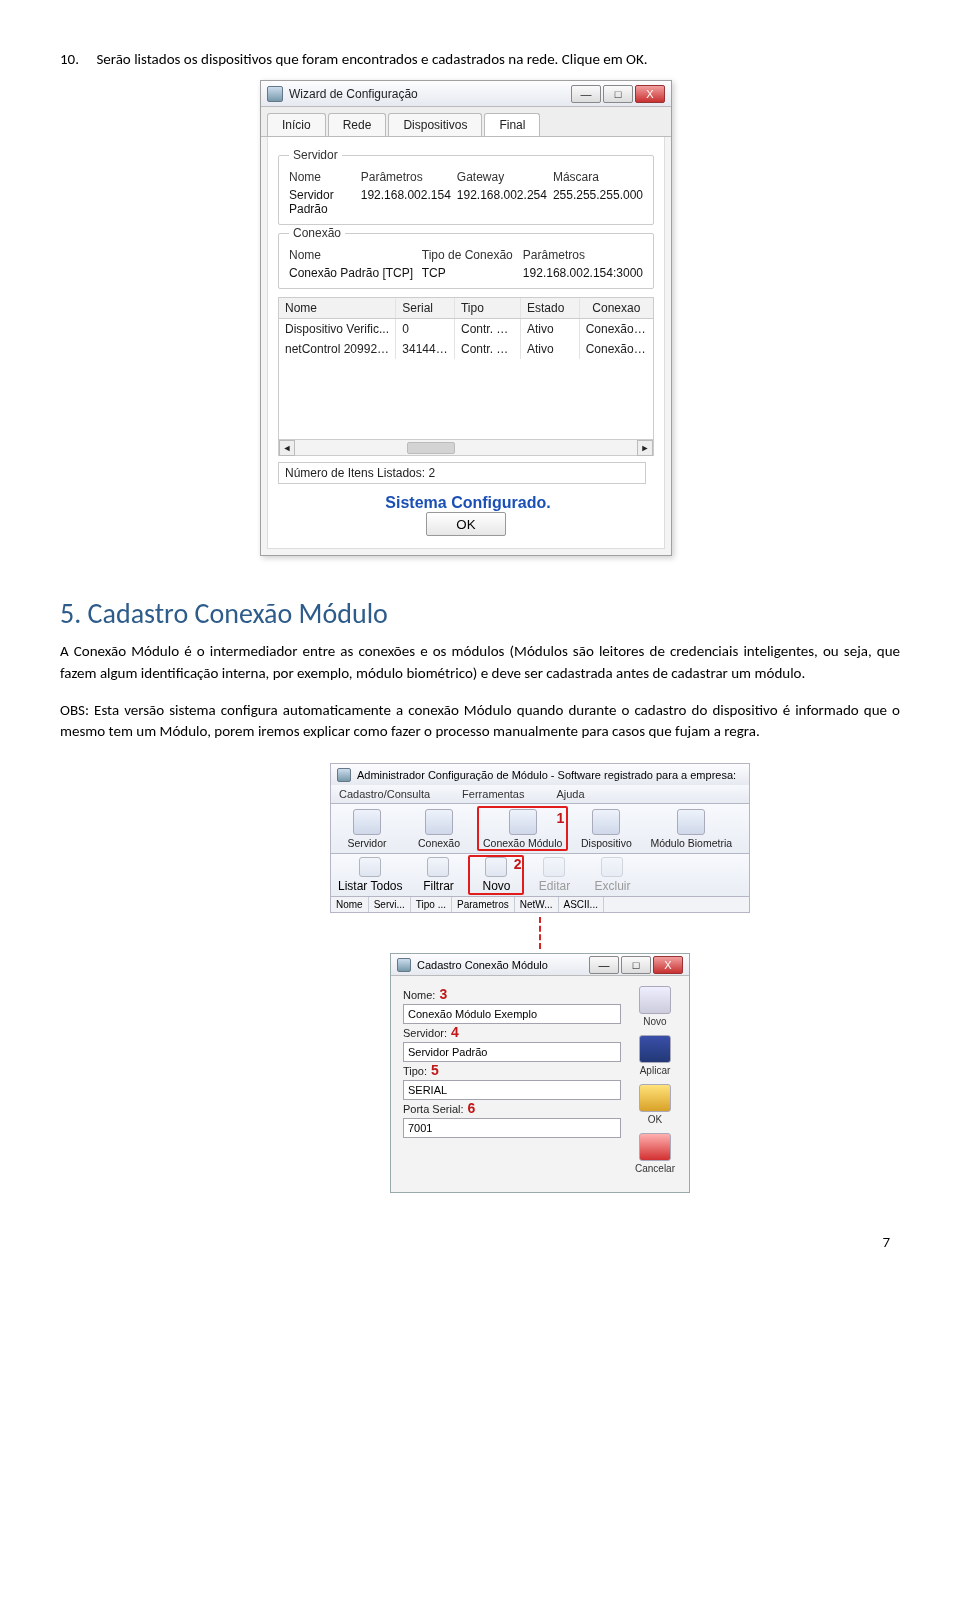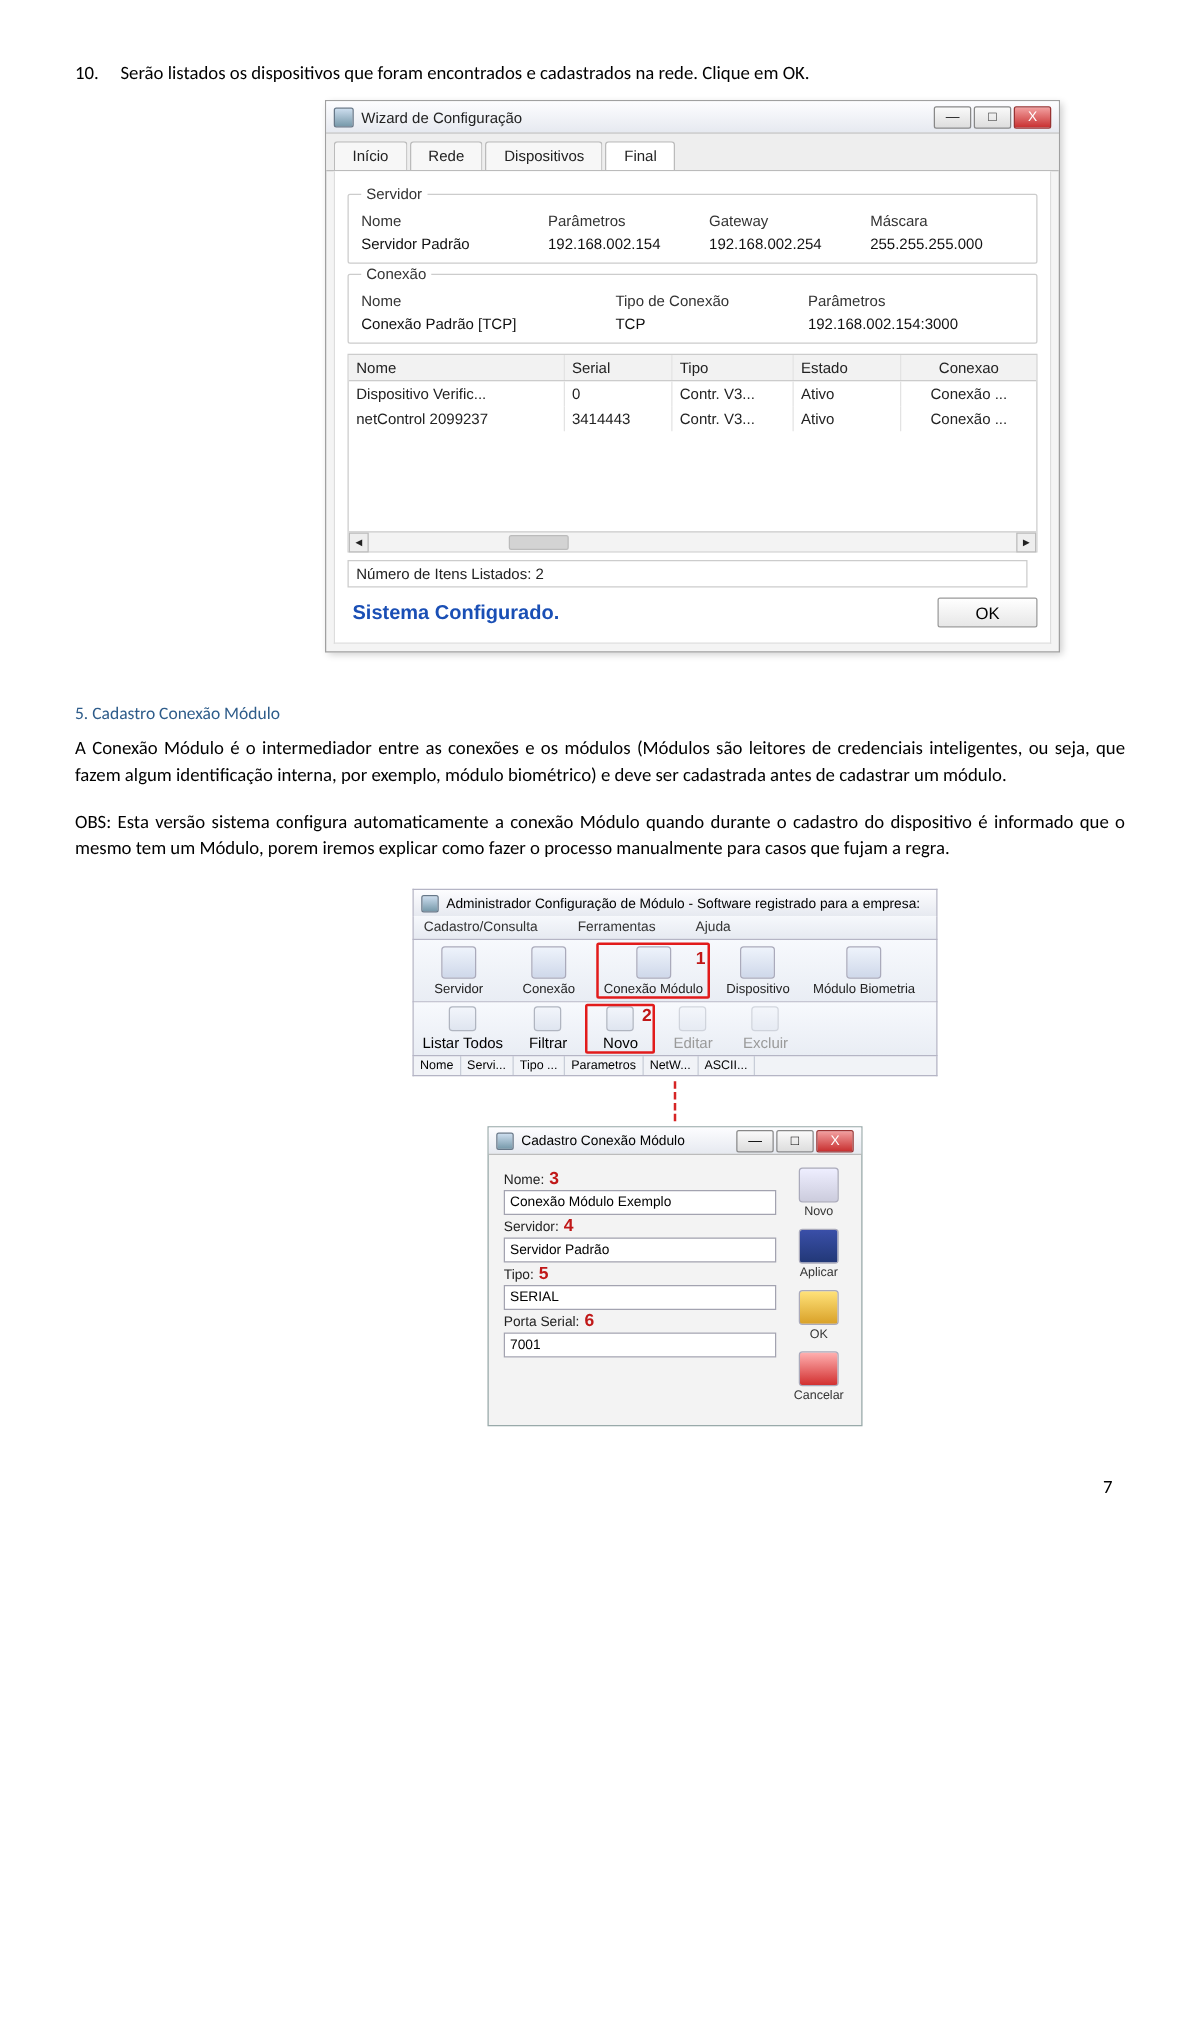--- a/index.html
+++ b/index.html
@@ -9,21 +9,21 @@
     font-family: Calibri, Arial, sans-serif;
     background: #fff;
     color: #000;
     width: 960px;
   }
   .step-line { font-size: 15px; margin-bottom: 12px; }
   .step-num { margin-right: 14px; }
 
   
   .win {
-    width: 588px;
+    width: 412px;
     margin: 0 auto 40px 200px;
     border: 1px solid #a0a0a0;
     background: #f4f4f4;
     font-family: "Segoe UI", Tahoma, sans-serif;
     font-size: 12px;
     color: #222;
     box-shadow: 2px 2px 6px rgba(0,0,0,0.2);
   }
   .titlebar {
     display:flex; align-items:center; justify-content:space-between;
@@ -49,27 +49,27 @@
   .val{color:#111;margin-top:4px;}
   .grid{border:1px solid #ccc;margin-top:6px;}
   .ghead,.grow{display:grid;grid-template-columns:1.6fr .8fr .9fr .8fr 1fr;}
   .ghead{background:#f2f2f2;border-bottom:1px solid #ccc;}
   .ghead>div,.grow>div{padding:3px 6px;border-right:1px solid #e3e3e3;white-space:nowrap;overflow:hidden;text-overflow:ellipsis;}
   .ghead>div:last-child,.grow>div:last-child{border-right:none;text-align:center;}
   .gbody{height:120px;overflow:hidden;}
   .scrollbar{height:16px;background:#f3f3f3;border-top:1px solid #ccc;display:flex;align-items:center;}
   .sb-arrow{width:16px;height:16px;border:1px solid #bbb;background:#eee;display:flex;align-items:center;justify-content:center;font-size:9px;}
   .sb-thumb{width:48px;height:12px;background:#d3d3d3;margin-left:112px;border:1px solid #bbb;border-radius:2px;}
-  .footer-row{display:flex;align-items:center;justify-content:space-between;margin-top:8px;}
+  .footer-row{display:flex;align-items:center;justify-content:space-between;margin-top:8px;flex-direction:column;}
   .count-box{border:1px solid #ccc;padding:3px 6px;flex:1;margin-right:8px;}
   .status-line{color:#1a4fb5;font-size:16px;font-weight:600;padding:2px 0 0 4px;}
   .okbtn{width:80px;height:24px;border:1px solid #999;background:linear-gradient(#fff,#e7e7e7);border-radius:2px;}
 
   
-  h2{font-size:14px;color:#2e5c8a;margin:30px 0 10px 0;font-weight:400;}
+  h2{font-size:28px;color:#2e5c8a;margin:30px 0 10px 0;font-weight:400;}
   .para{font-size:15px;text-align:justify;line-height:1.45;margin:0 0 10px 0;}
   .obs{font-size:15px;text-align:justify;line-height:1.45;}
   .obs .b{font-weight:400;}
 
   
   .shot2{width:420px;margin:20px auto 0 270px;font-family:"Segoe UI",Tahoma,sans-serif;font-size:11px;}
   .s2-titlebar{display:flex;align-items:center;gap:6px;background:linear-gradient(#fdfdff,#e6e9f0);border:1px solid #b5b5c5;border-bottom:none;padding:3px 6px;height:22px;}
   .s2-menu{background:linear-gradient(#f6f8fc,#e6eaf1);border:1px solid #b5b5c5;border-top:none;padding:3px 8px;display:flex;gap:32px;color:#333;}
   .toolbar{background:linear-gradient(#f7f9fd,#e9edf4);border:1px solid #b5b5c5;border-top:none;display:flex;}
   .tbtn{display:flex;flex-direction:column;align-items:center;justify-content:center;padding:5px 8px 4px 8px;min-width:72px;position:relative;}

